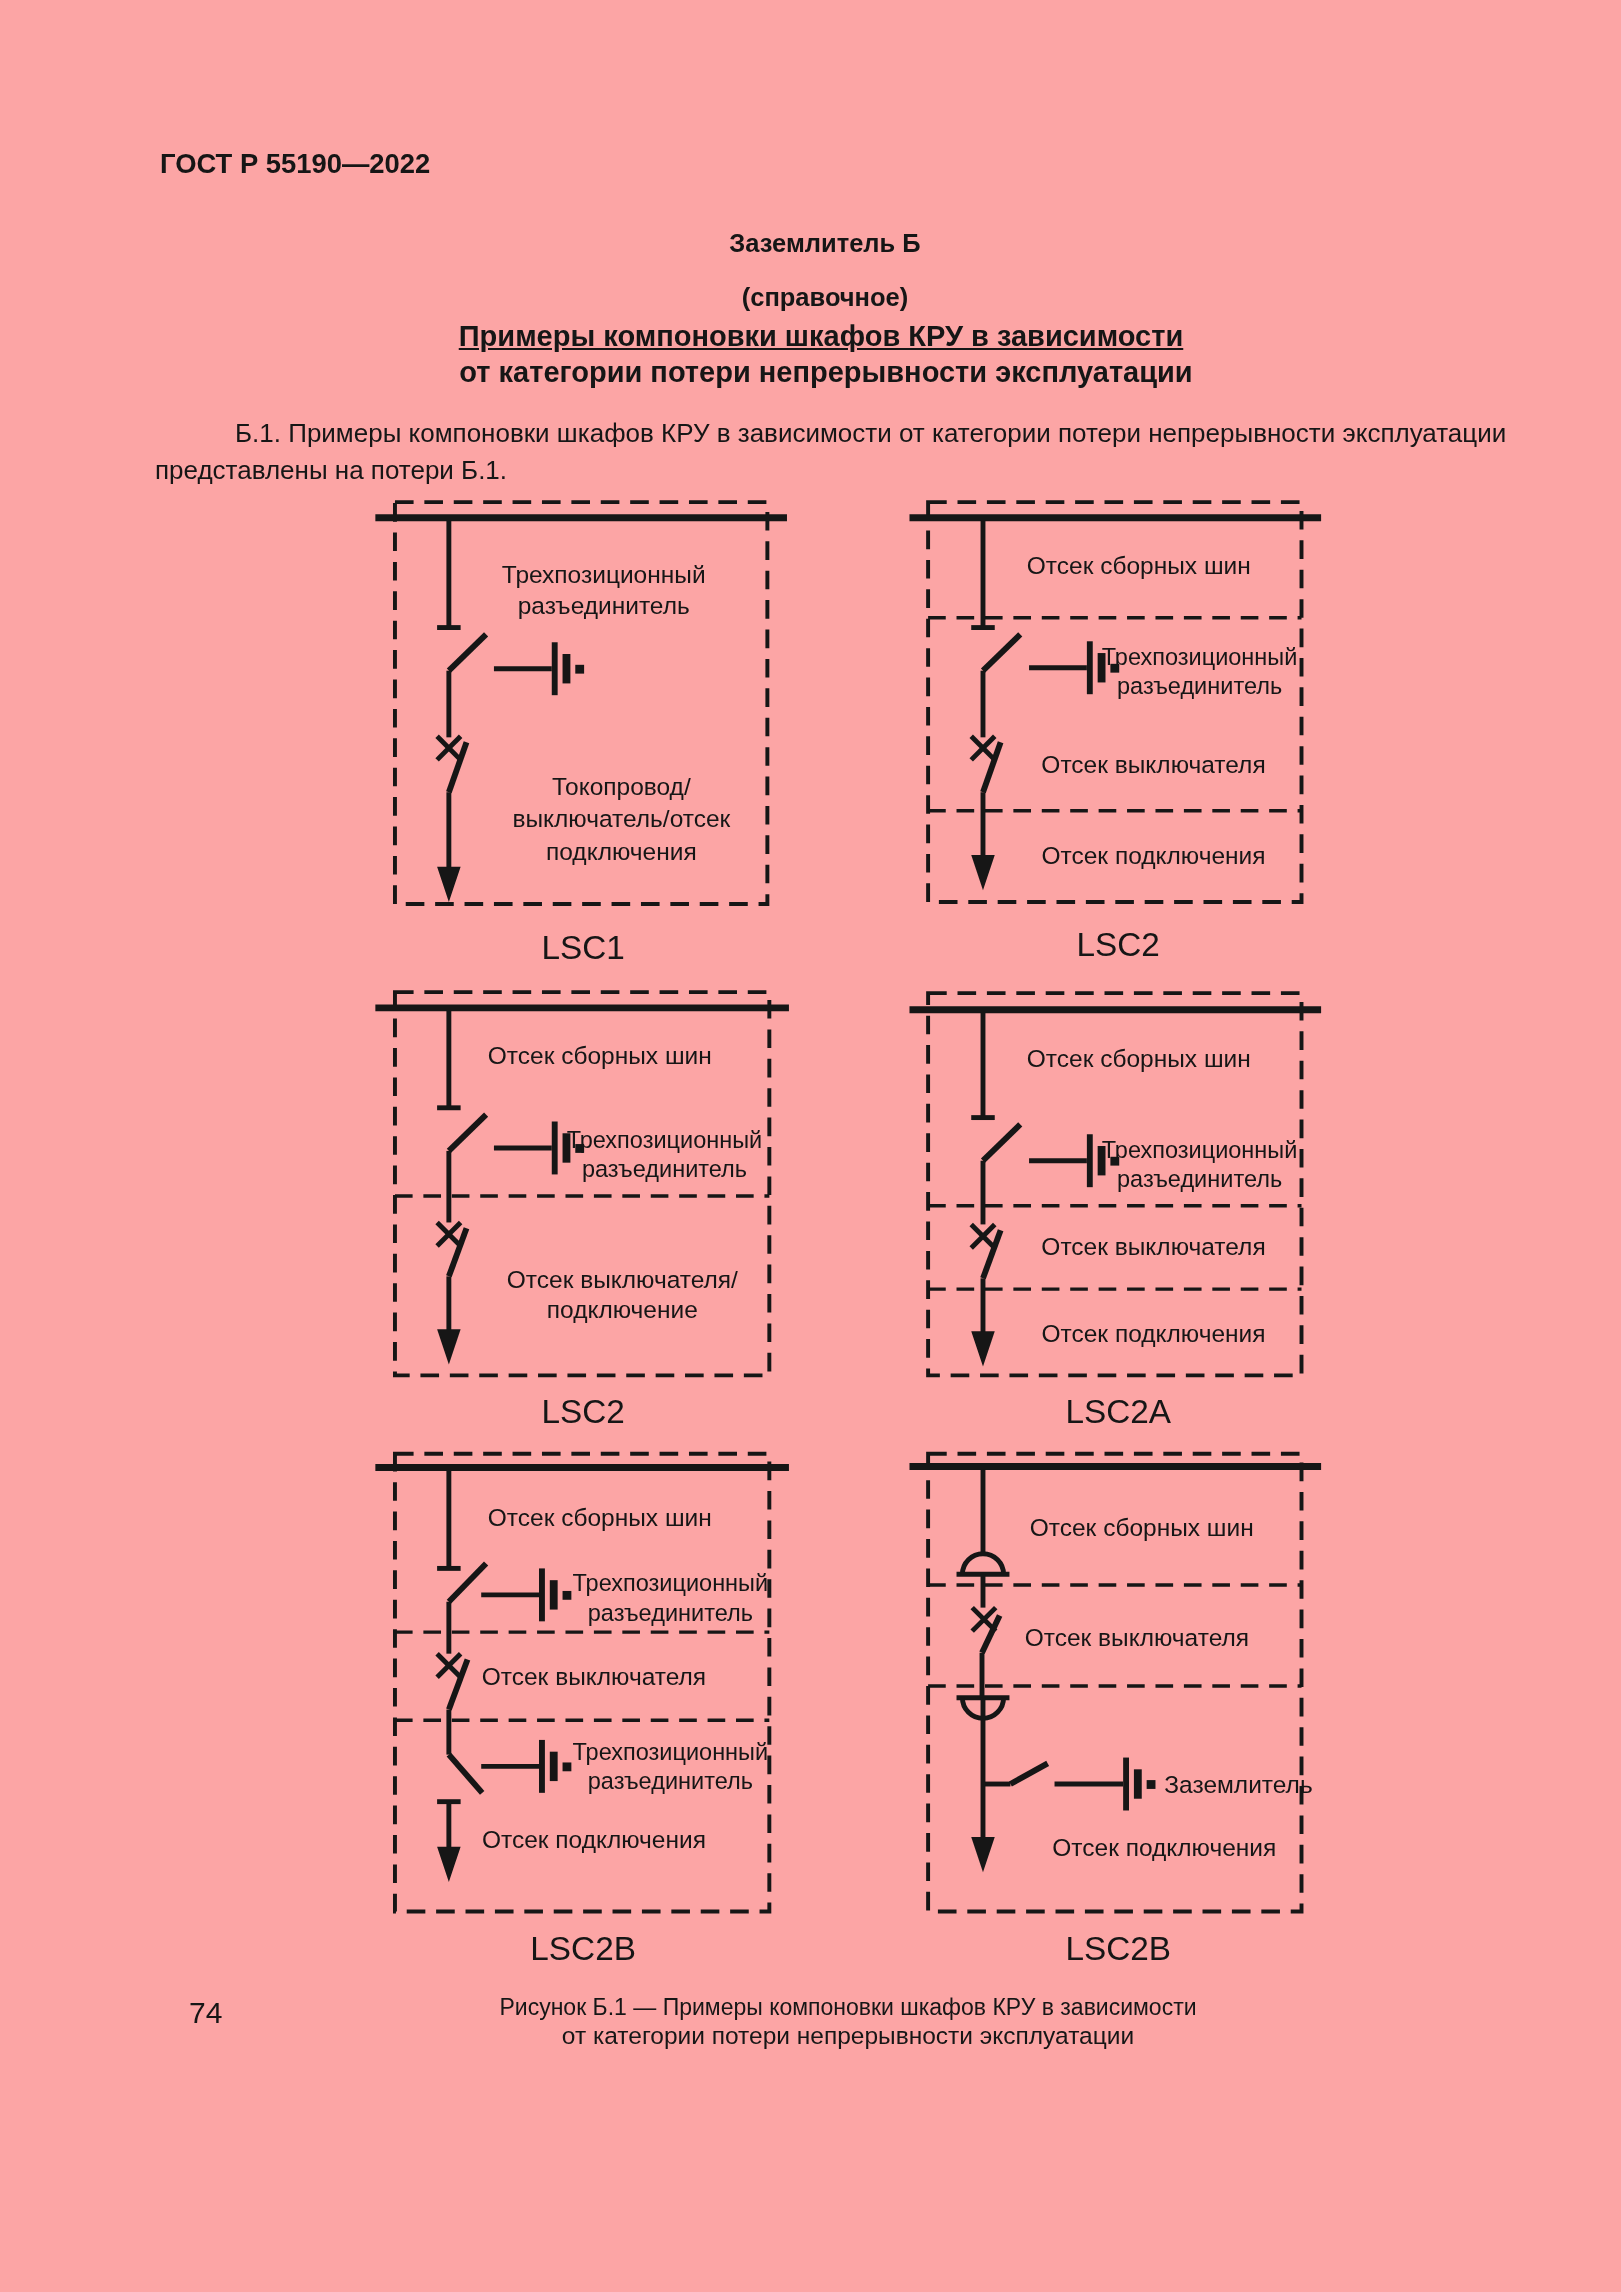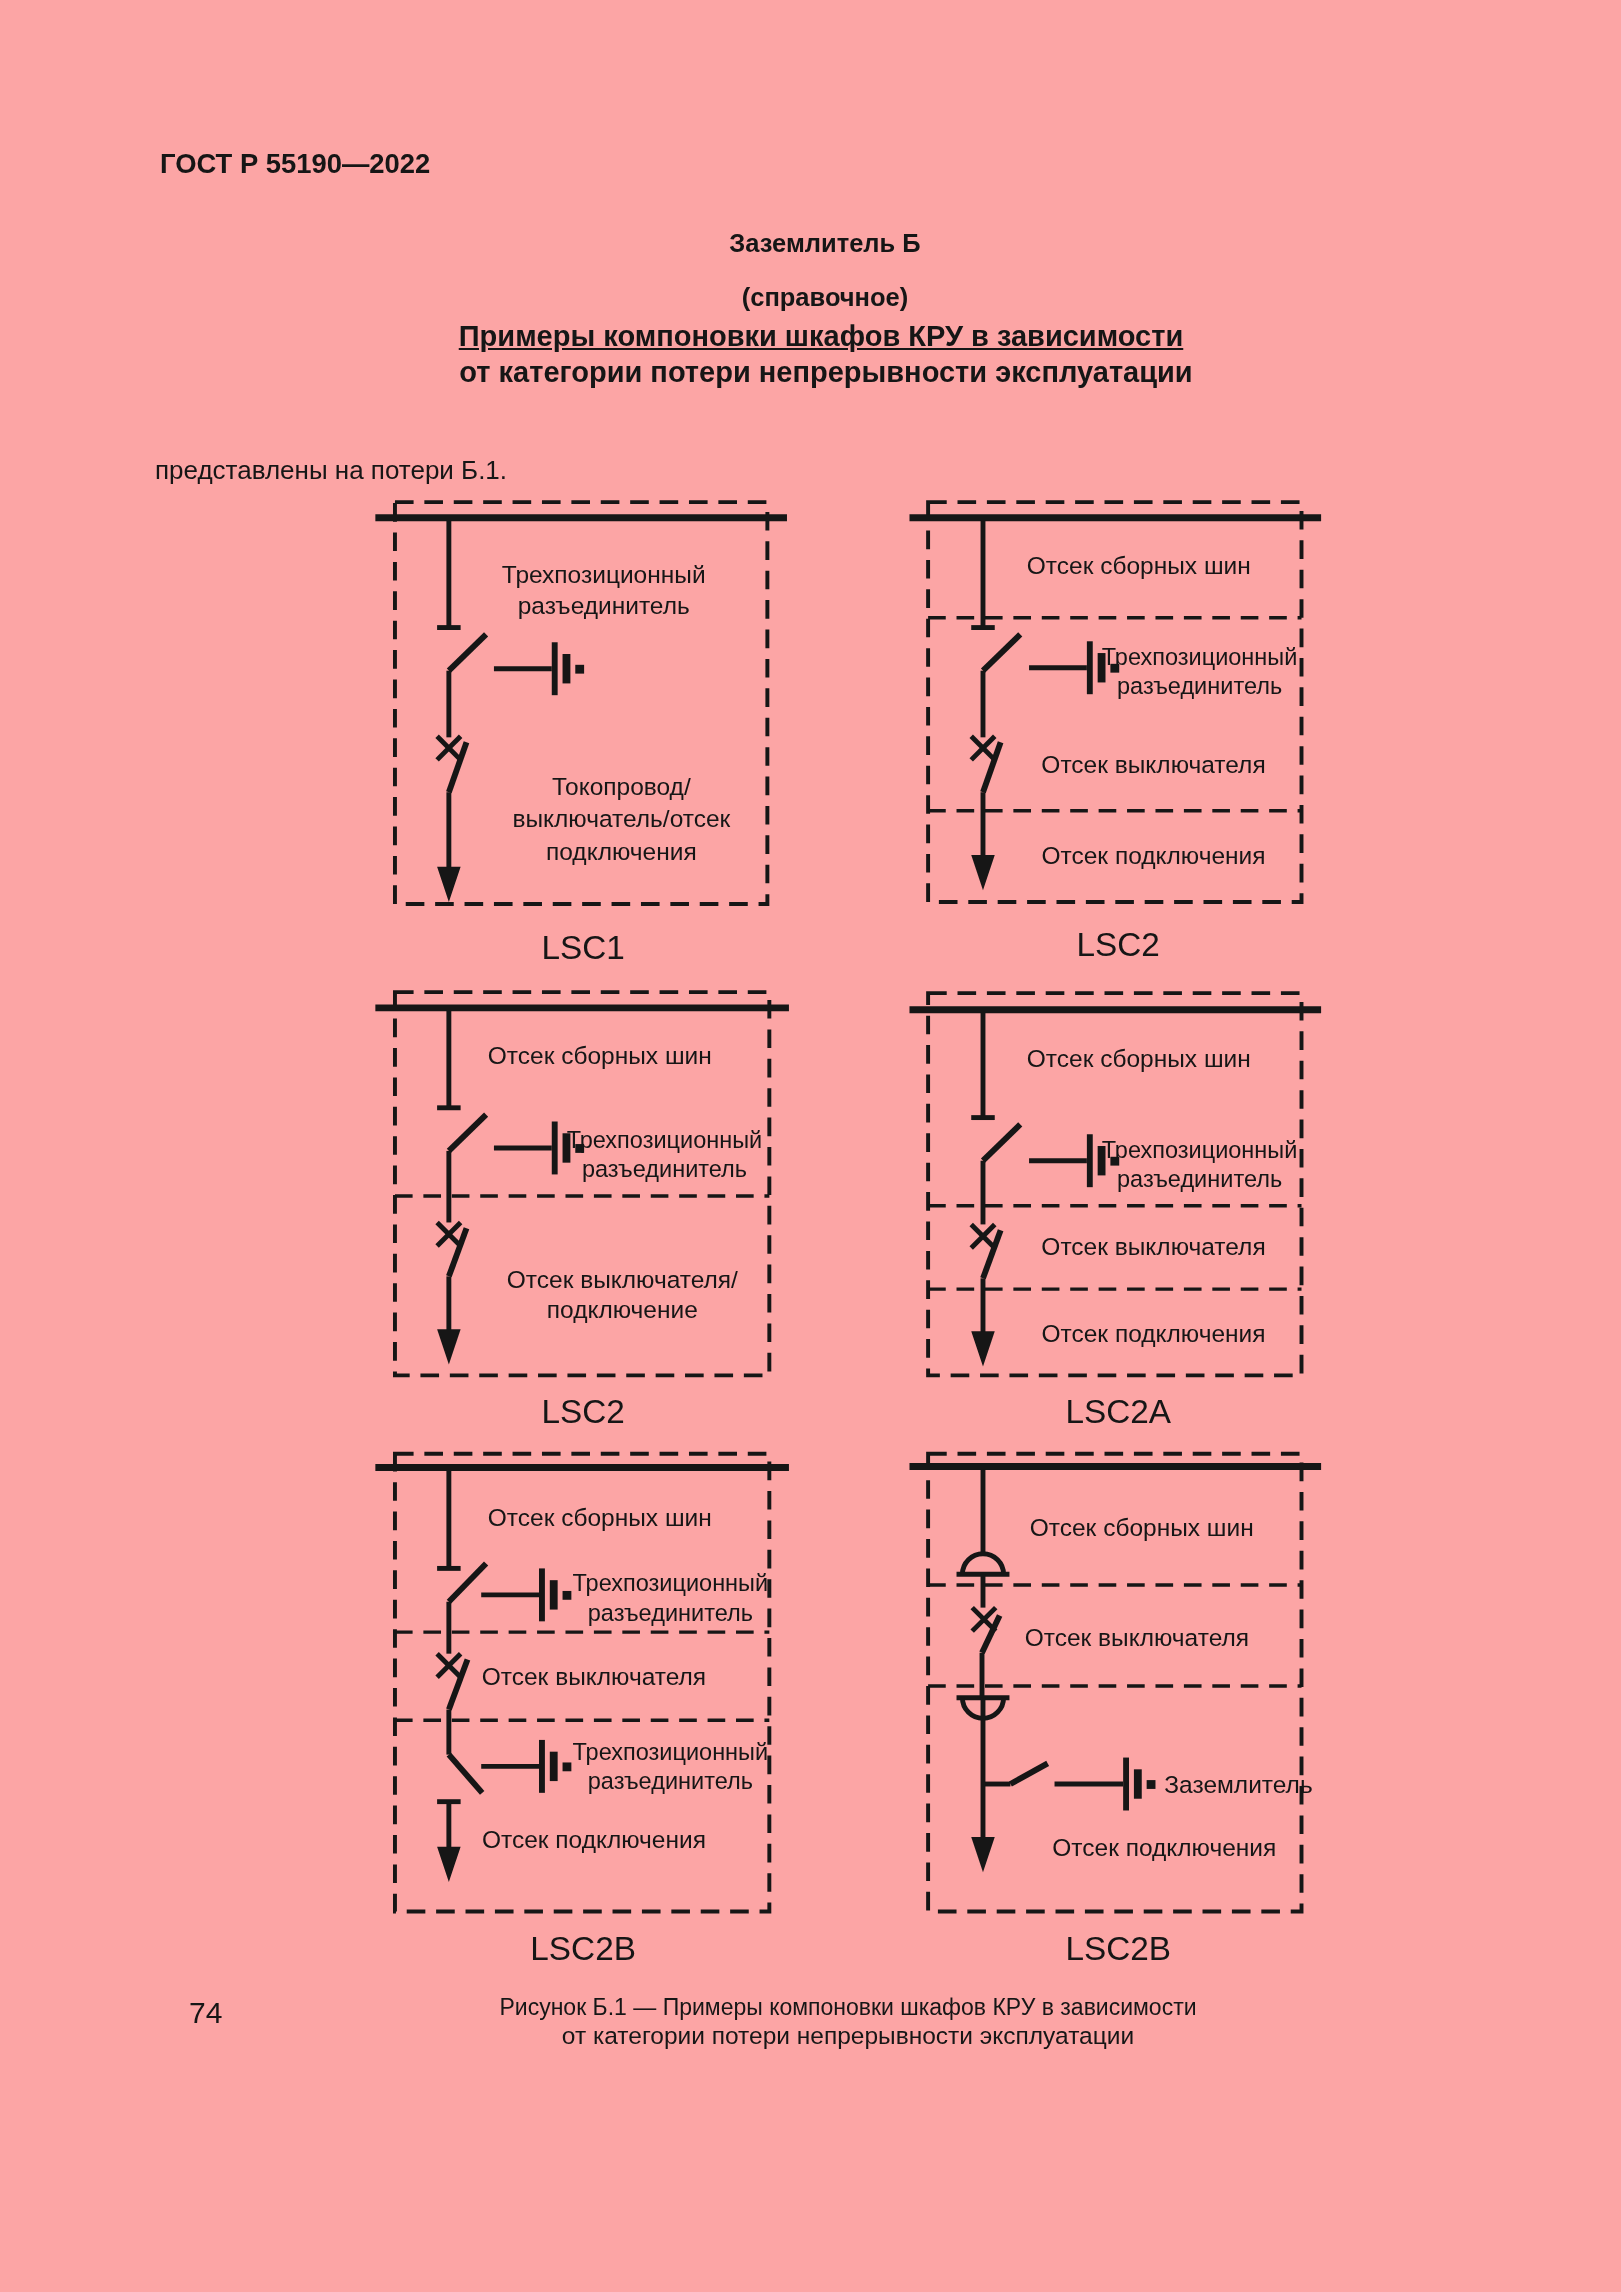--- a/index.html
+++ b/index.html
@@ -46,20 +46,21 @@
 <div class="page">
 
   <div class="abs b std-ref nowrap">ГОСТ Р 55190—2022</div>
 
   <div class="abs b ctr apx-label">Заземлитель Б</div>
   <div class="abs b ctr apx-type">(справочное)</div>
 
   <div class="abs b ctr title-1">Примеры компоновки шкафов КРУ в зависимости</div>
   <div class="abs b ctr title-2">от категории потери непрерывности эксплуатации</div>
 
+  <div class="abs body-1 nowrap">Б.1. Примеры компоновки шкафов КРУ в зависимости от категории потери непрерывности эксплуатации</div>
   <div class="abs body-2 nowrap">представлены на потери Б.1.</div>
 
   <svg class="fig" viewBox="0 0 1654 2339">
 
     <g>
       <rect class="dash" x="403" y="512" width="380" height="410"></rect>
       <path class="st w7" d="M383 528 H803"></path>
       <g>
         <path class="st w5" d="M458 531 V640"></path>
         <path class="st w5" d="M446 640 H470"></path>

